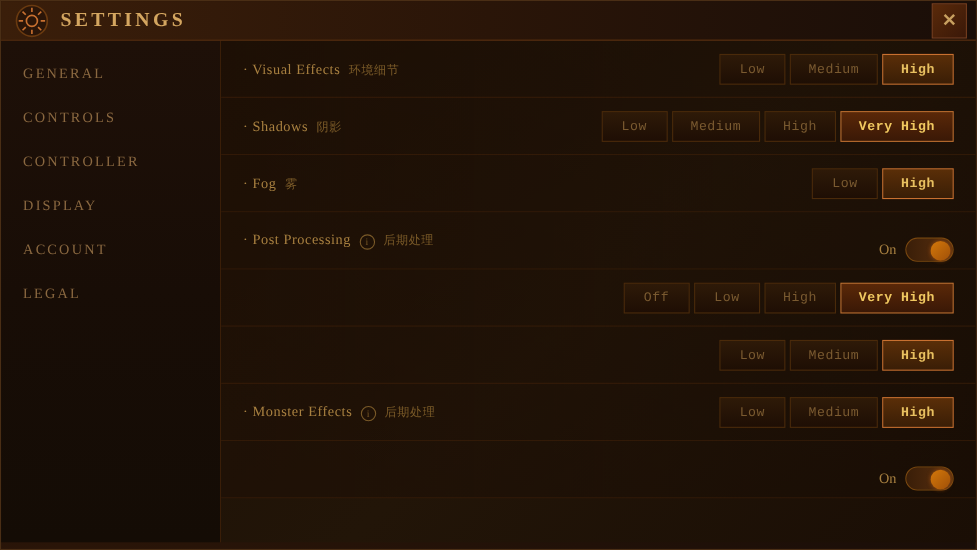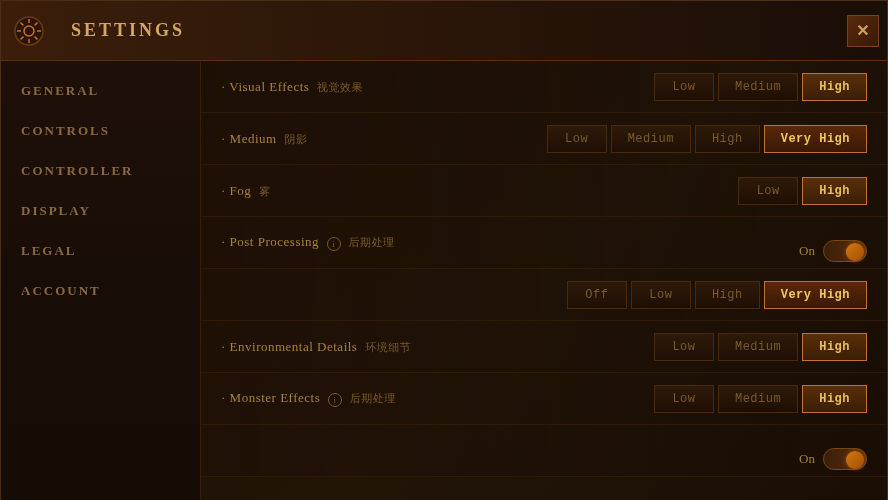--- a/index.html
+++ b/index.html
@@ -19,25 +19,24 @@
       background: linear-gradient(135deg, #1c0f07 0%, #2a1508 40%, #1a0e08 100%);
       position: relative;
       border: 1px solid #4a2e15;
     }
 
     
     .title-bar {
       display: flex;
       align-items: center;
       background: linear-gradient(to right, #3a1e0a, #2a1508, #1a0e08);
-      height: 60px;
+      height: 36px;
       padding: 0 12px;
       border-bottom: 1px solid #5a3010;
       position: relative;
-      gap: 16px;
     }
 
     .title-icon {
       width: 32px;
       height: 32px;
       margin-right: 10px;
       flex-shrink: 0;
     }
 
     .title-text {
@@ -81,21 +80,21 @@
       flex-shrink: 0;
     }
 
     .sidebar-item {
       padding: 12px 20px;
       font-size: 13px;
       letter-spacing: 2px;
       color: #8a6840;
       cursor: pointer;
       text-transform: uppercase;
-      font-weight: bold;
+      font-weight: normal;
     }
 
     .sidebar-item.active {
       color: #e8c870;
       background: linear-gradient(to right, rgba(100, 50, 10, 0.3), transparent);
     }
 
     
     .main {
       flex: 1;
@@ -239,41 +238,41 @@
     <button class="close-btn">✕</button>
   </div>
 
   <div class="content">
 
     <div class="sidebar">
       <div class="sidebar-item">GENERAL</div>
       <div class="sidebar-item">CONTROLS</div>
       <div class="sidebar-item">CONTROLLER</div>
       <div class="sidebar-item">DISPLAY</div>
+      <div class="sidebar-item">ACCOUNT</div>
       <div class="sidebar-item">LEGAL</div>
-      <div class="sidebar-item">ACCOUNT</div>
     </div>
 
     <div class="main">
 
       <div class="setting-row">
         <div class="setting-label">
           <span>· Visual Effects</span>
-          <span class="cn-label">视觉效果</span>
+          <span class="cn-label">环境细节</span>
         </div>
         <div class="options">
           <button class="opt-btn">Low</button>
           <button class="opt-btn">Medium</button>
           <button class="opt-btn active">High</button>
         </div>
       </div>
 
       <div class="setting-row">
         <div class="setting-label">
-          <span>· Medium</span>
+          <span>· Shadows</span>
           <span class="cn-label">阴影</span>
         </div>
         <div class="options">
           <button class="opt-btn">Low</button>
           <button class="opt-btn">Medium</button>
           <button class="opt-btn">High</button>
           <button class="opt-btn very-high">Very High</button>
         </div>
       </div>
 
@@ -307,24 +306,20 @@
       <div class="setting-row">
         <div class="options">
           <button class="opt-btn">Off</button>
           <button class="opt-btn">Low</button>
           <button class="opt-btn">High</button>
           <button class="opt-btn very-high">Very High</button>
         </div>
       </div>
 
       <div class="setting-row">
-        <div class="setting-label">
-          <span>· Environmental Details</span>
-          <span class="cn-label">环境细节</span>
-        </div>
         <div class="options">
           <button class="opt-btn">Low</button>
           <button class="opt-btn">Medium</button>
           <button class="opt-btn active">High</button>
         </div>
       </div>
 
       <div class="setting-row">
         <div class="setting-label">
           <span>· Monster Effects</span>

